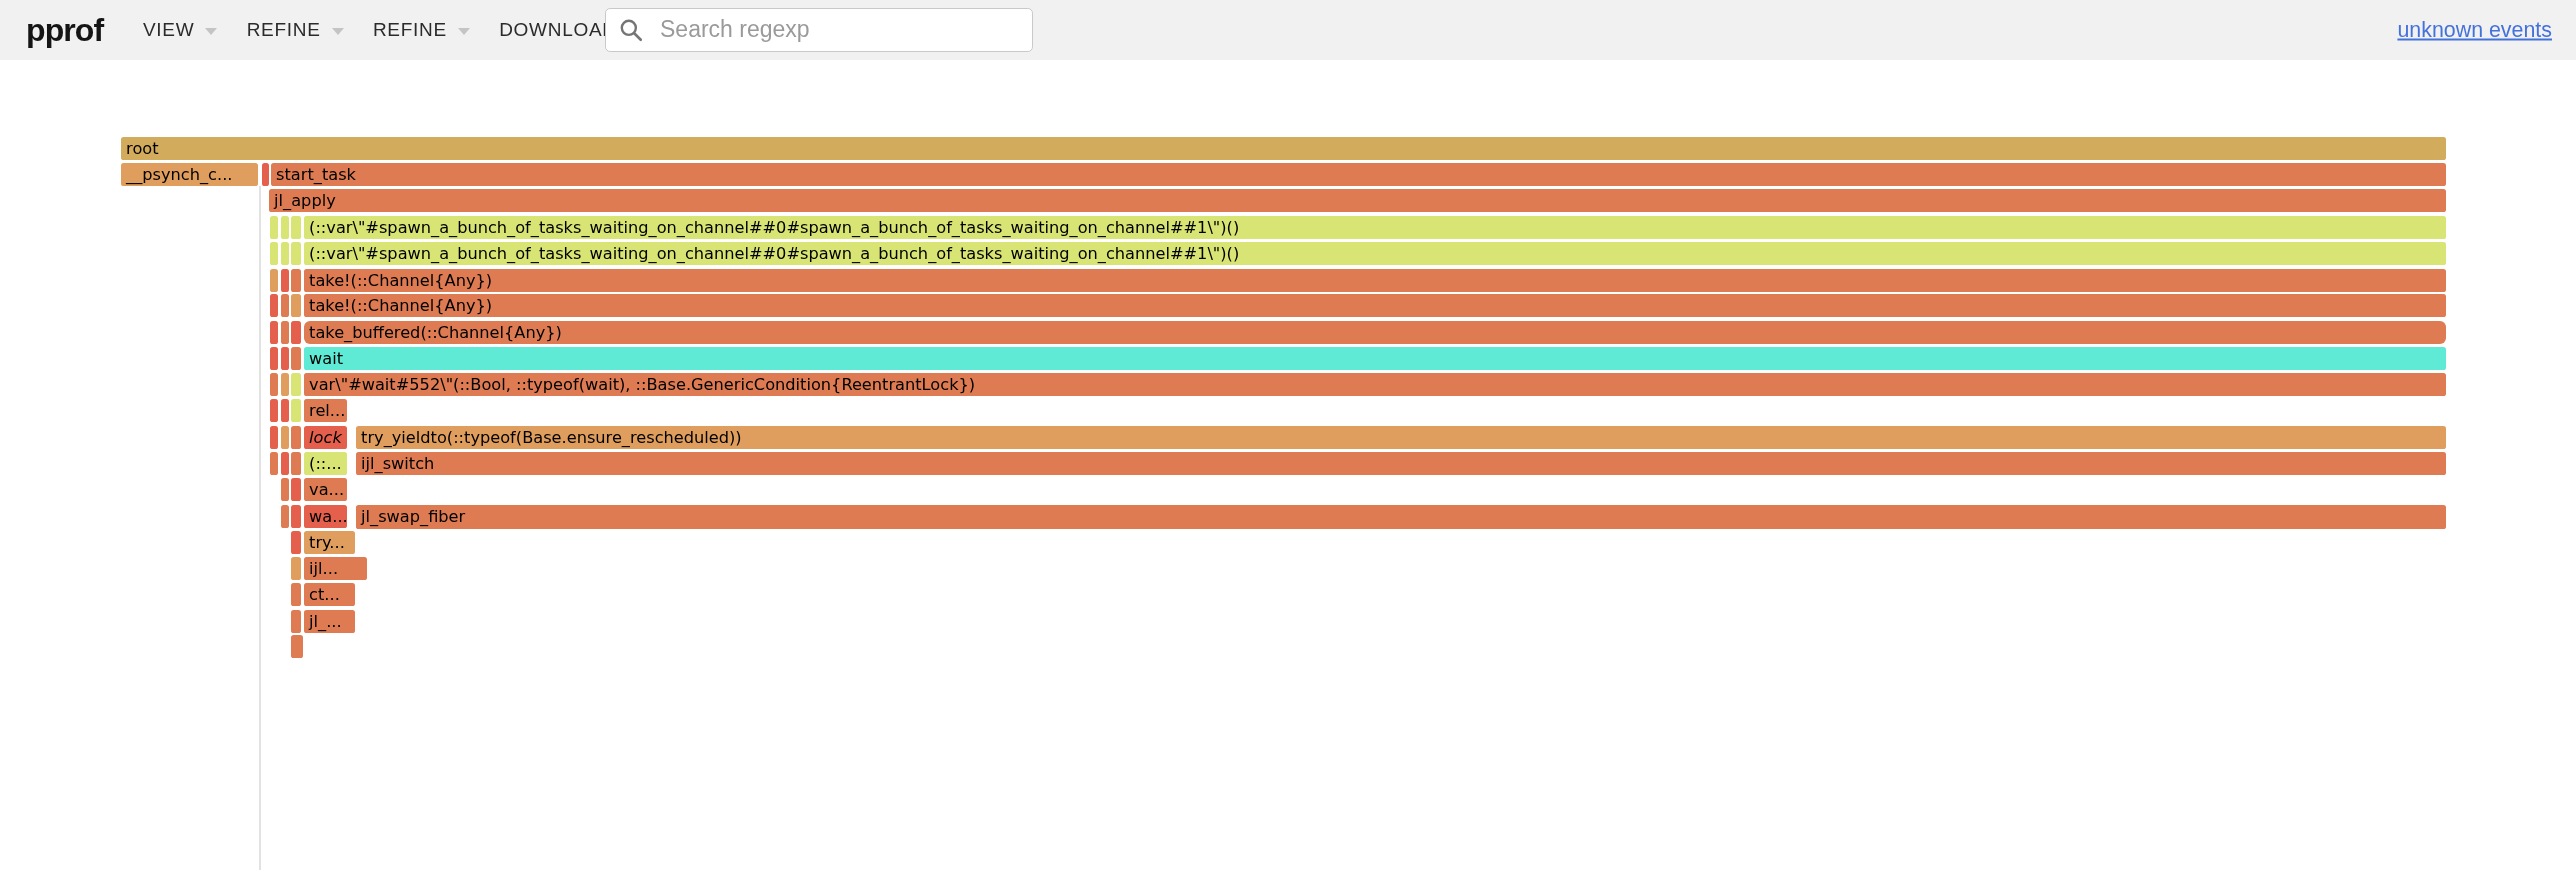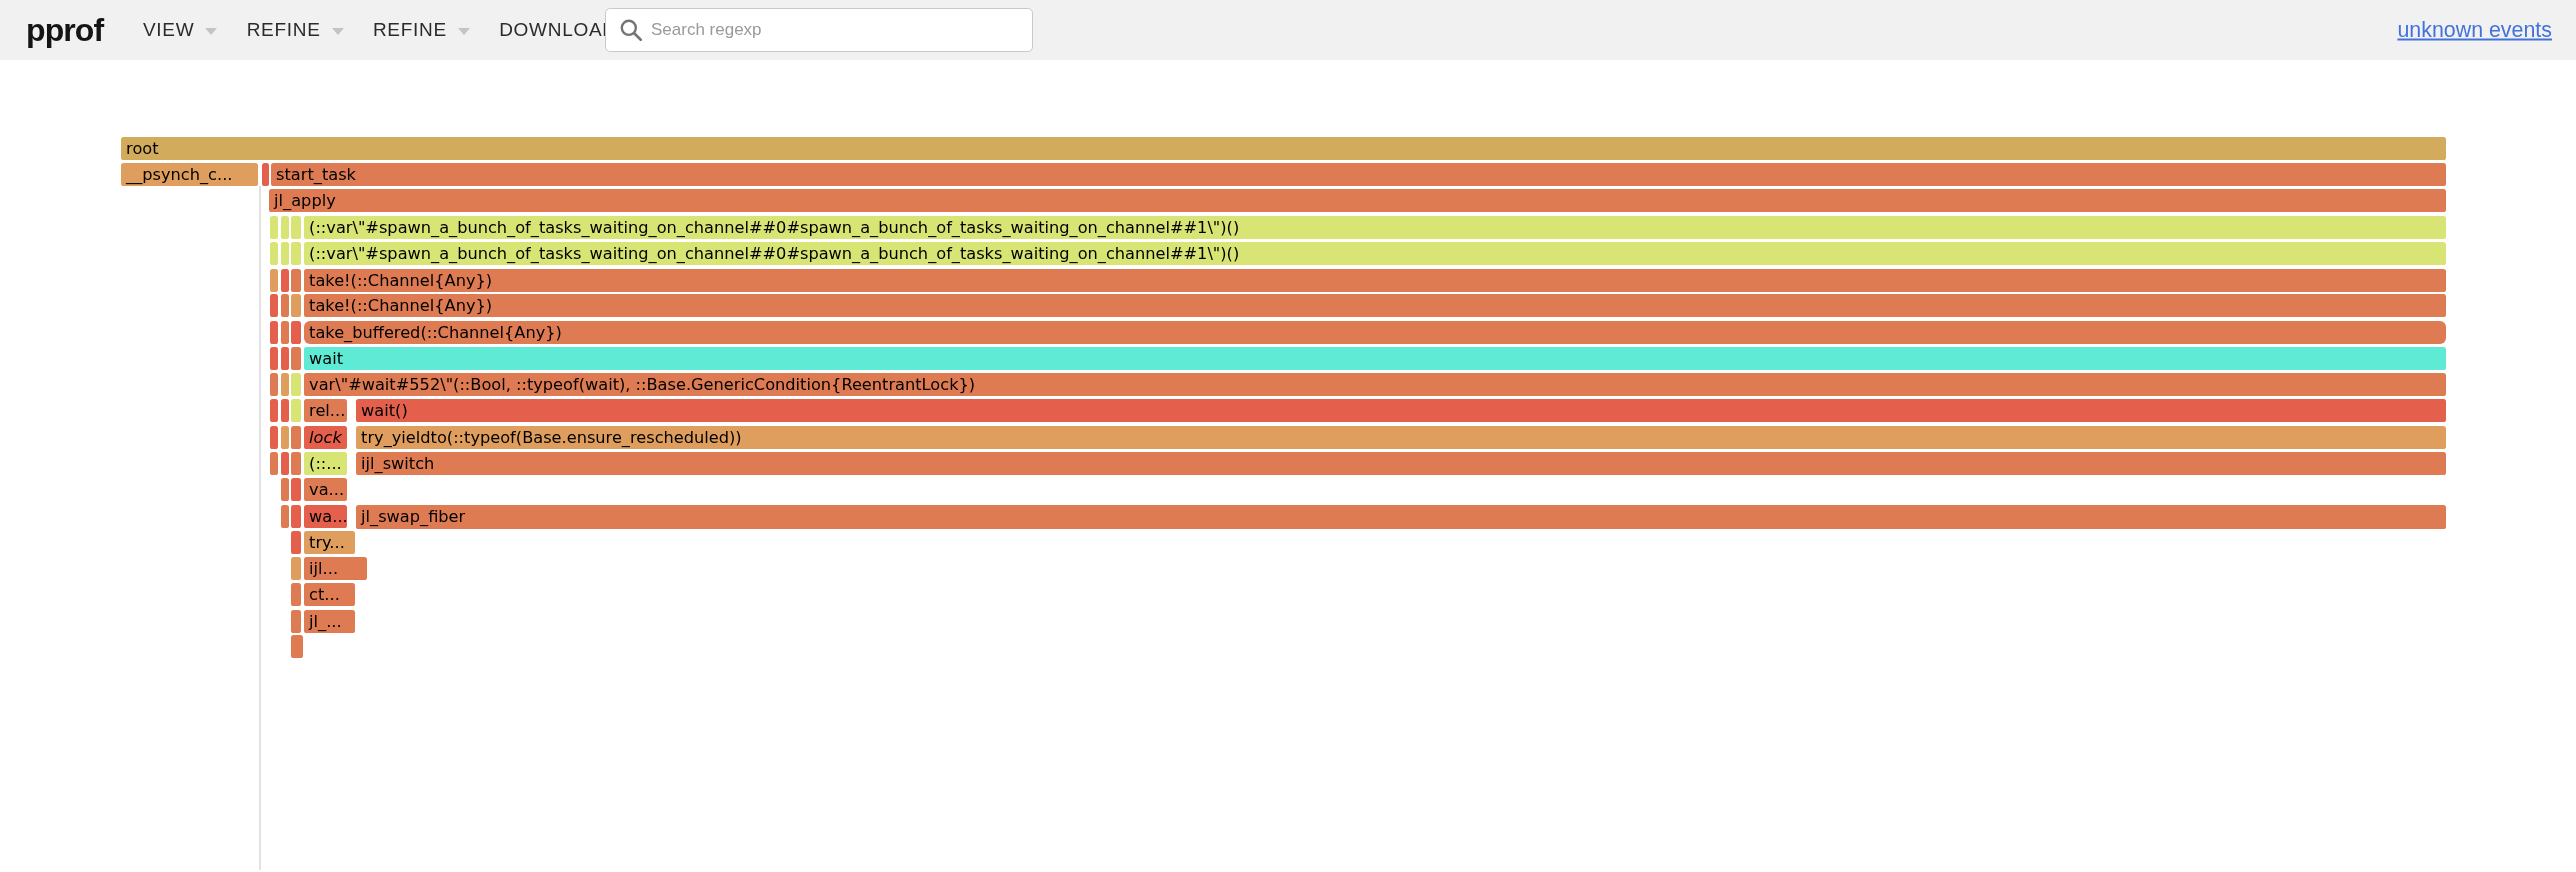--- a/index.html
+++ b/index.html
@@ -26,21 +26,21 @@
     border-left:6.8px solid transparent;border-right:6.8px solid transparent;
     border-top:7.7px solid #c4c4c4;
   }
   .searchbox{
     position:absolute;left:605px;top:7.7px;width:428px;height:44px;
     box-sizing:border-box;background:#ffffff;border:1.7px solid #c9c9c9;
     border-radius:5.1px;display:flex;align-items:center;padding-left:12px;
   }
   .searchinput{
     flex:1;border:none;outline:none;background:transparent;
-    margin-left:5px;font-size:17px;color:#4c1d95;
+    margin-left:14px;font-size:23px;color:#4c1d95;
     font-family:"Liberation Sans",sans-serif;
   }
   .searchinput::placeholder{color:#9a9a9a;}
   .events{
     position:absolute;right:24px;top:50%;transform:translateY(-50%);
     font-size:21.4px;color:#4472db;text-decoration:underline;cursor:pointer;
   }
   
   #flame{position:absolute;left:0;top:0;width:2576px;height:872px;}
   .frame{
@@ -114,21 +114,20 @@
     <div class="frame" style="left: 291px; top: 347px; width: 10.3px; height: 23px; background: rgb(222, 123, 82);"></div>
     <div class="frame" style="left: 304px; top: 347px; width: 2142px; height: 23px; background: #5eead4;">wait</div>
     <div class="frame" style="left: 270px; top: 373px; width: 7.7px; height: 23px; background: rgb(222, 123, 82);"></div>
     <div class="frame" style="left: 281px; top: 373px; width: 7.7px; height: 23px; background: rgb(223, 158, 94);"></div>
     <div class="frame" style="left: 291px; top: 373px; width: 10.3px; height: 23px; background: rgb(216, 228, 116);"></div>
     <div class="frame" style="left: 304px; top: 373px; width: 2142px; height: 23px; background: rgb(222, 123, 82);">var\"#wait#552\"(::Bool, ::typeof(wait), ::Base.GenericCondition{ReentrantLock})</div>
     <div class="frame" style="left: 270px; top: 399px; width: 7.7px; height: 23px; background: rgb(229, 96, 76);"></div>
     <div class="frame" style="left: 281px; top: 399px; width: 7.7px; height: 23px; background: rgb(229, 96, 76);"></div>
     <div class="frame" style="left: 291px; top: 399px; width: 10.3px; height: 23px; background: rgb(216, 228, 116);"></div>
     <div class="frame" style="left: 304px; top: 399px; width: 43px; height: 23px; background: rgb(222, 123, 82);">rel...</div>
-    <div class="frame" style="left: 356px; top: 399px; width: 2090px; height: 23px; background: rgb(229, 96, 76);">wait()</div>
     <div class="frame" style="left: 270px; top: 426px; width: 7.7px; height: 23px; background: rgb(229, 96, 76);"></div>
     <div class="frame" style="left: 281px; top: 426px; width: 7.7px; height: 23px; background: rgb(223, 158, 94);"></div>
     <div class="frame" style="left: 291px; top: 426px; width: 10.3px; height: 23px; background: rgb(222, 123, 82);"></div>
     <div class="frame" style="left: 304px; top: 426px; width: 43px; height: 23px; background: rgb(229, 96, 76); font-style: italic;">lock</div>
     <div class="frame" style="left: 356px; top: 426px; width: 2090px; height: 23px; background: rgb(223, 158, 94);">try_yieldto(::typeof(Base.ensure_rescheduled))</div>
     <div class="frame" style="left: 270px; top: 452px; width: 7.7px; height: 23px; background: rgb(222, 123, 82);"></div>
     <div class="frame" style="left: 281px; top: 452px; width: 7.7px; height: 23px; background: rgb(229, 96, 76);"></div>
     <div class="frame" style="left: 291px; top: 452px; width: 10.3px; height: 23px; background: rgb(222, 123, 82);"></div>
     <div class="frame" style="left: 304px; top: 452px; width: 43px; height: 23px; background: rgb(216, 228, 116);">(::...</div>
     <div class="frame" style="left: 356px; top: 452px; width: 2090px; height: 23px; background: rgb(222, 123, 82);">ijl_switch</div>

